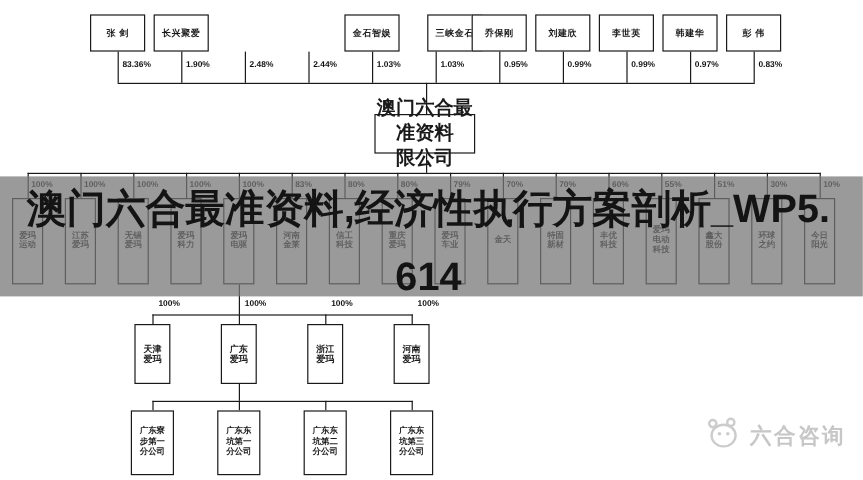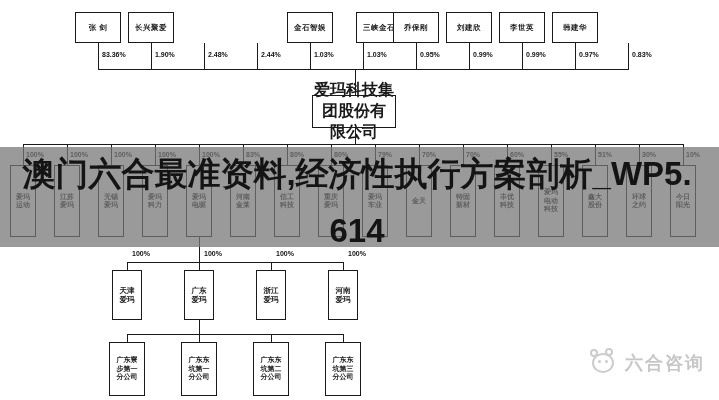--- a/index.html
+++ b/index.html
@@ -89,26 +89,29 @@
       <div class="obox sh-box" style="left: 499px; top: 12px; width: 46px; height: 31px;">
         <span class="ln">李世英</span>
       </div>
       <div class="cline" style="left: 522px; top: 43px; width: 1px; height: 26px;"></div>
       <div class="pct" style="left: 526px; top: 51px;">0.99%</div>
       <div class="obox sh-box" style="left: 552px; top: 12px; width: 46px; height: 31px;">
         <span class="ln">韩建华</span>
       </div>
       <div class="cline" style="left: 575px; top: 43px; width: 1px; height: 26px;"></div>
       <div class="pct" style="left: 579px; top: 51px;">0.97%</div>
+      <div class="obox sh-box" style="left: 605px; top: 12px; width: 46px; height: 31px;">
+        <span class="ln">彭 伟</span>
+      </div>
       <div class="cline" style="left: 628px; top: 43px; width: 1px; height: 26px;"></div>
       <div class="pct" style="left: 632px; top: 51px;">0.83%</div>
       <div class="cline" style="left: 98px; top: 69px; width: 531px; height: 1px;"></div>
       <div class="cline" style="left: 355px; top: 69px; width: 1px; height: 26px;"></div>
       <div class="obox company-box" style="left: 312px; top: 95px; width: 84px; height: 33px;">
-        <span class="ln">爱玛科技集团股份有</span>
+        <span class="ln">澳门六合最准资料</span>
         <span class="ln">限公司</span>
       </div>
       <div class="cline" style="left: 355px; top: 128px; width: 1px; height: 16px;"></div>
       <div class="cline" style="left: 23px; top: 144px; width: 661px; height: 1px;"></div>
       <div class="cline" style="left: 23px; top: 144px; width: 1px; height: 21px;"></div>
       <div class="pct" style="left: 26px; top: 151px;">100%</div>
       <div class="obox sub-box" style="left: 10px; top: 165px; width: 26px; height: 72px;">
         <span class="ln">爱玛</span>
         <span class="ln">运动</span>
       </div>

